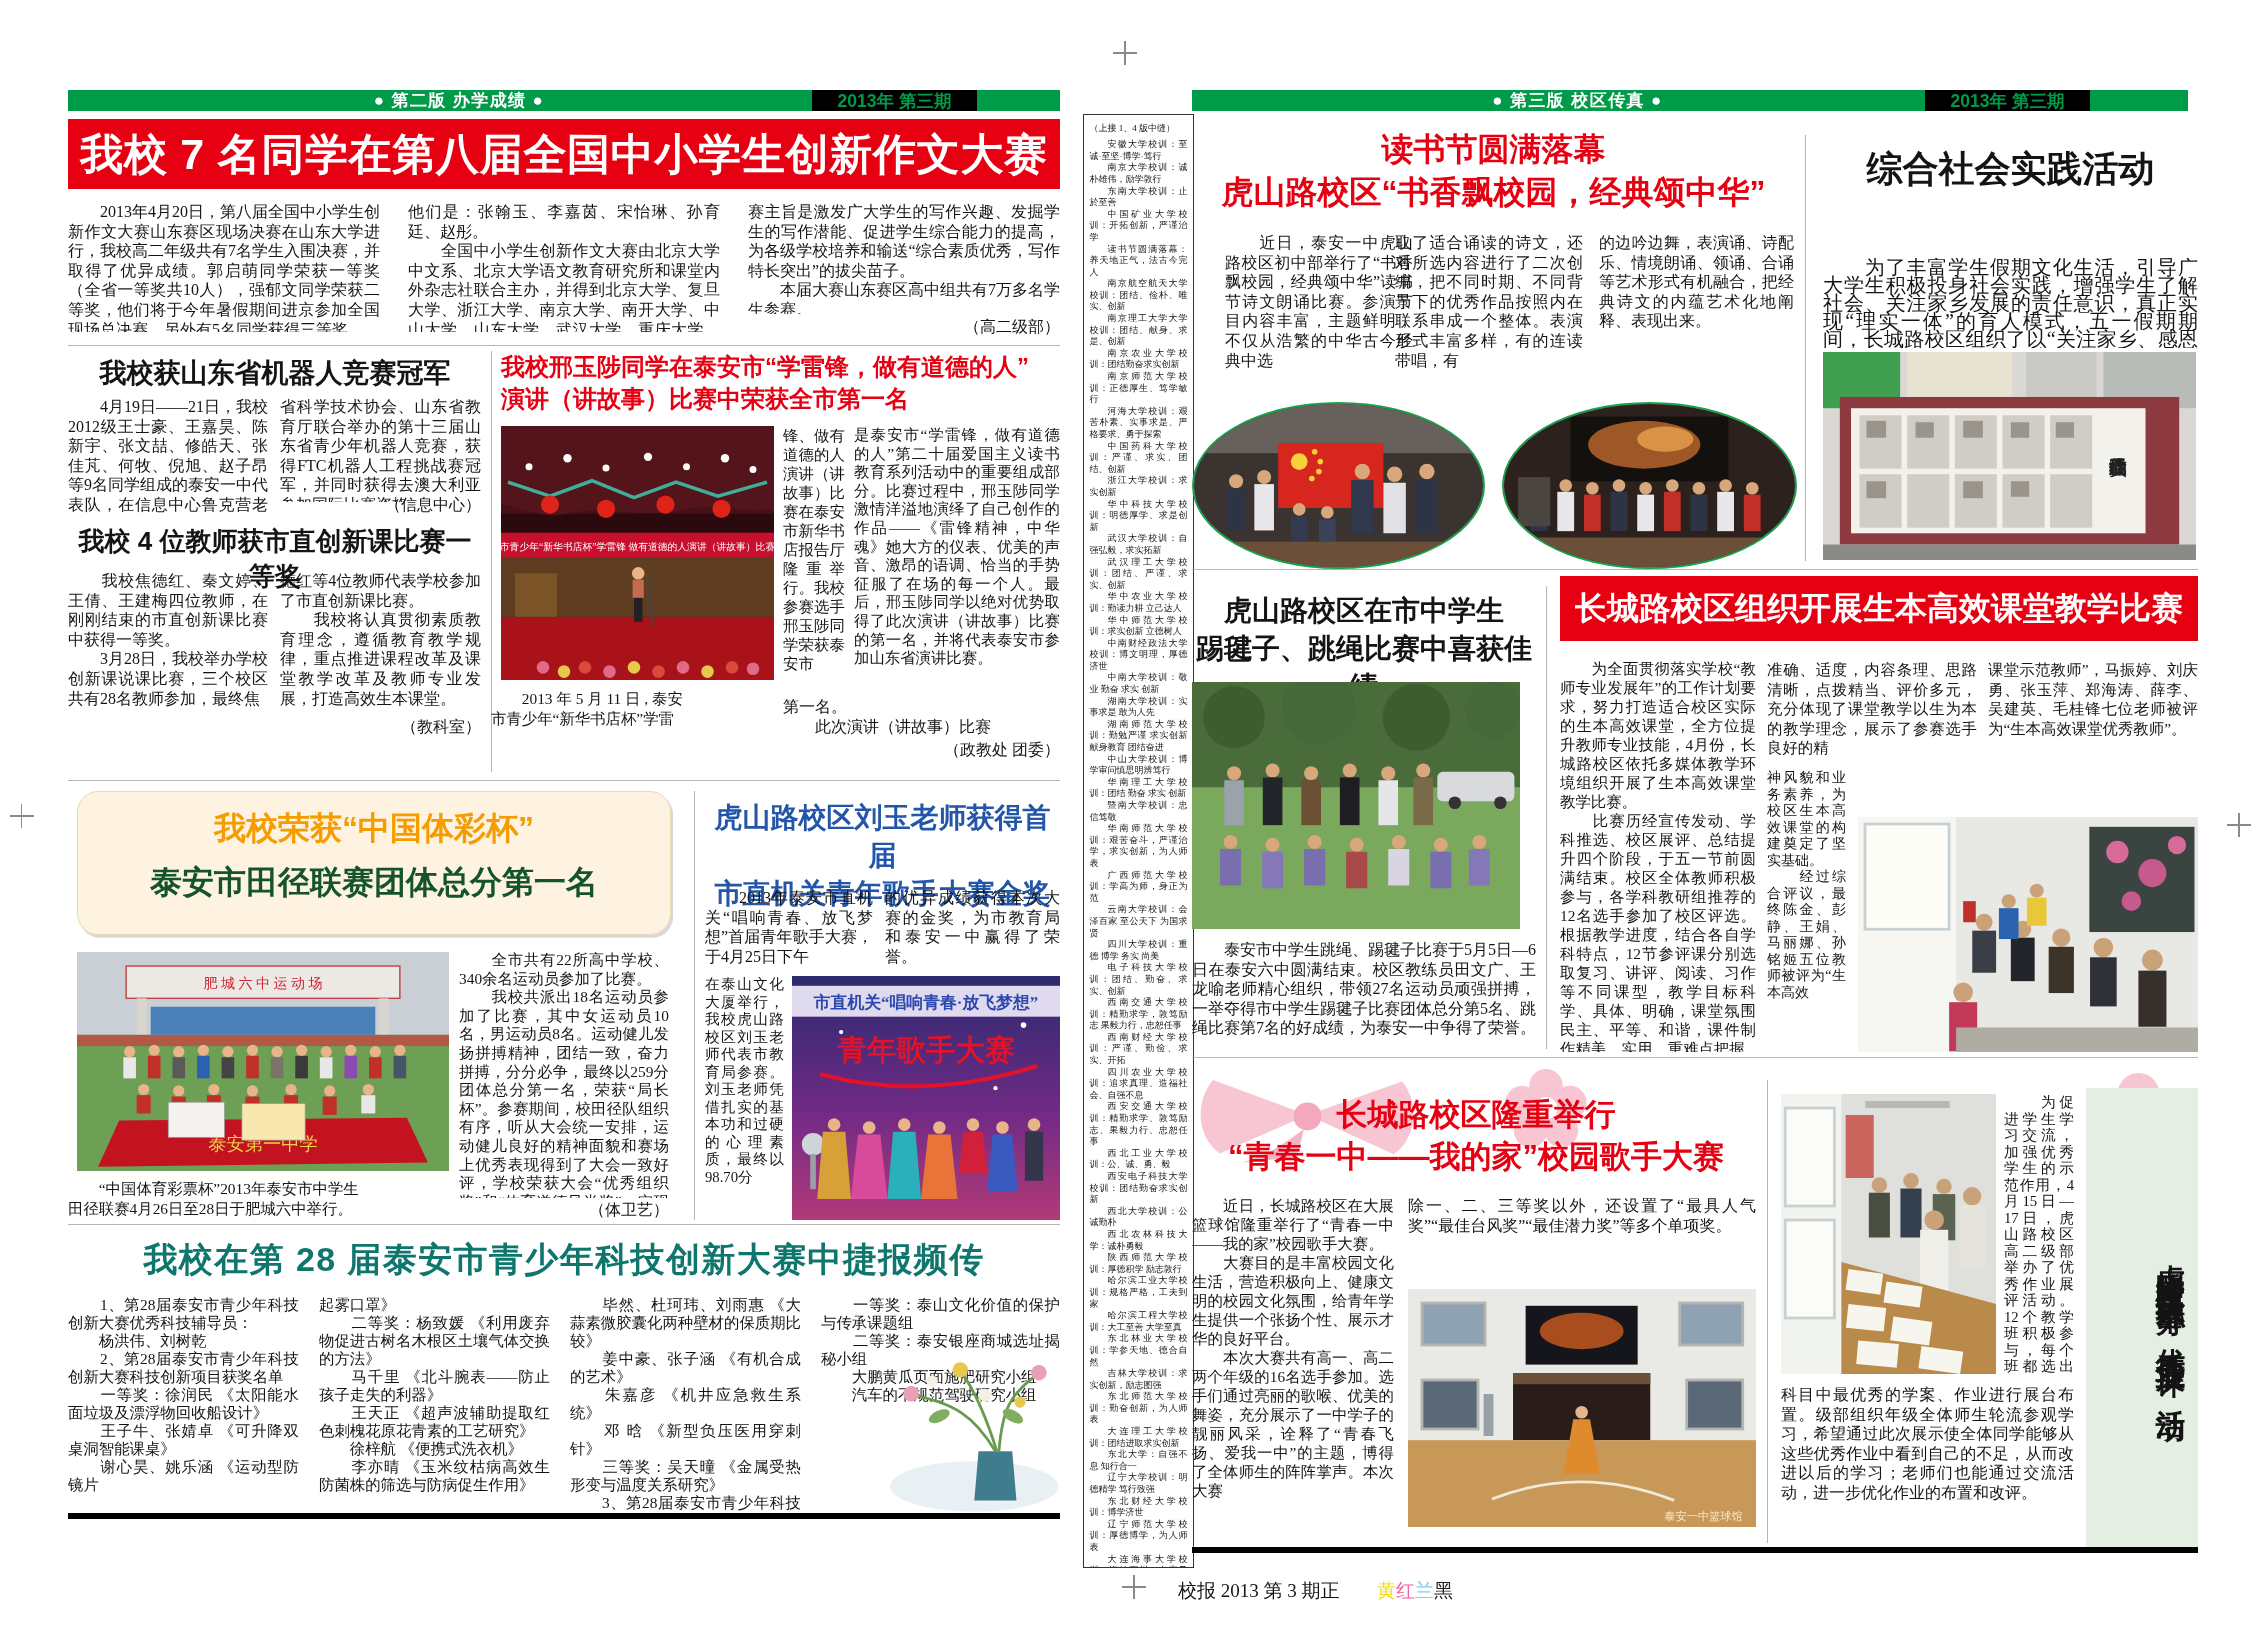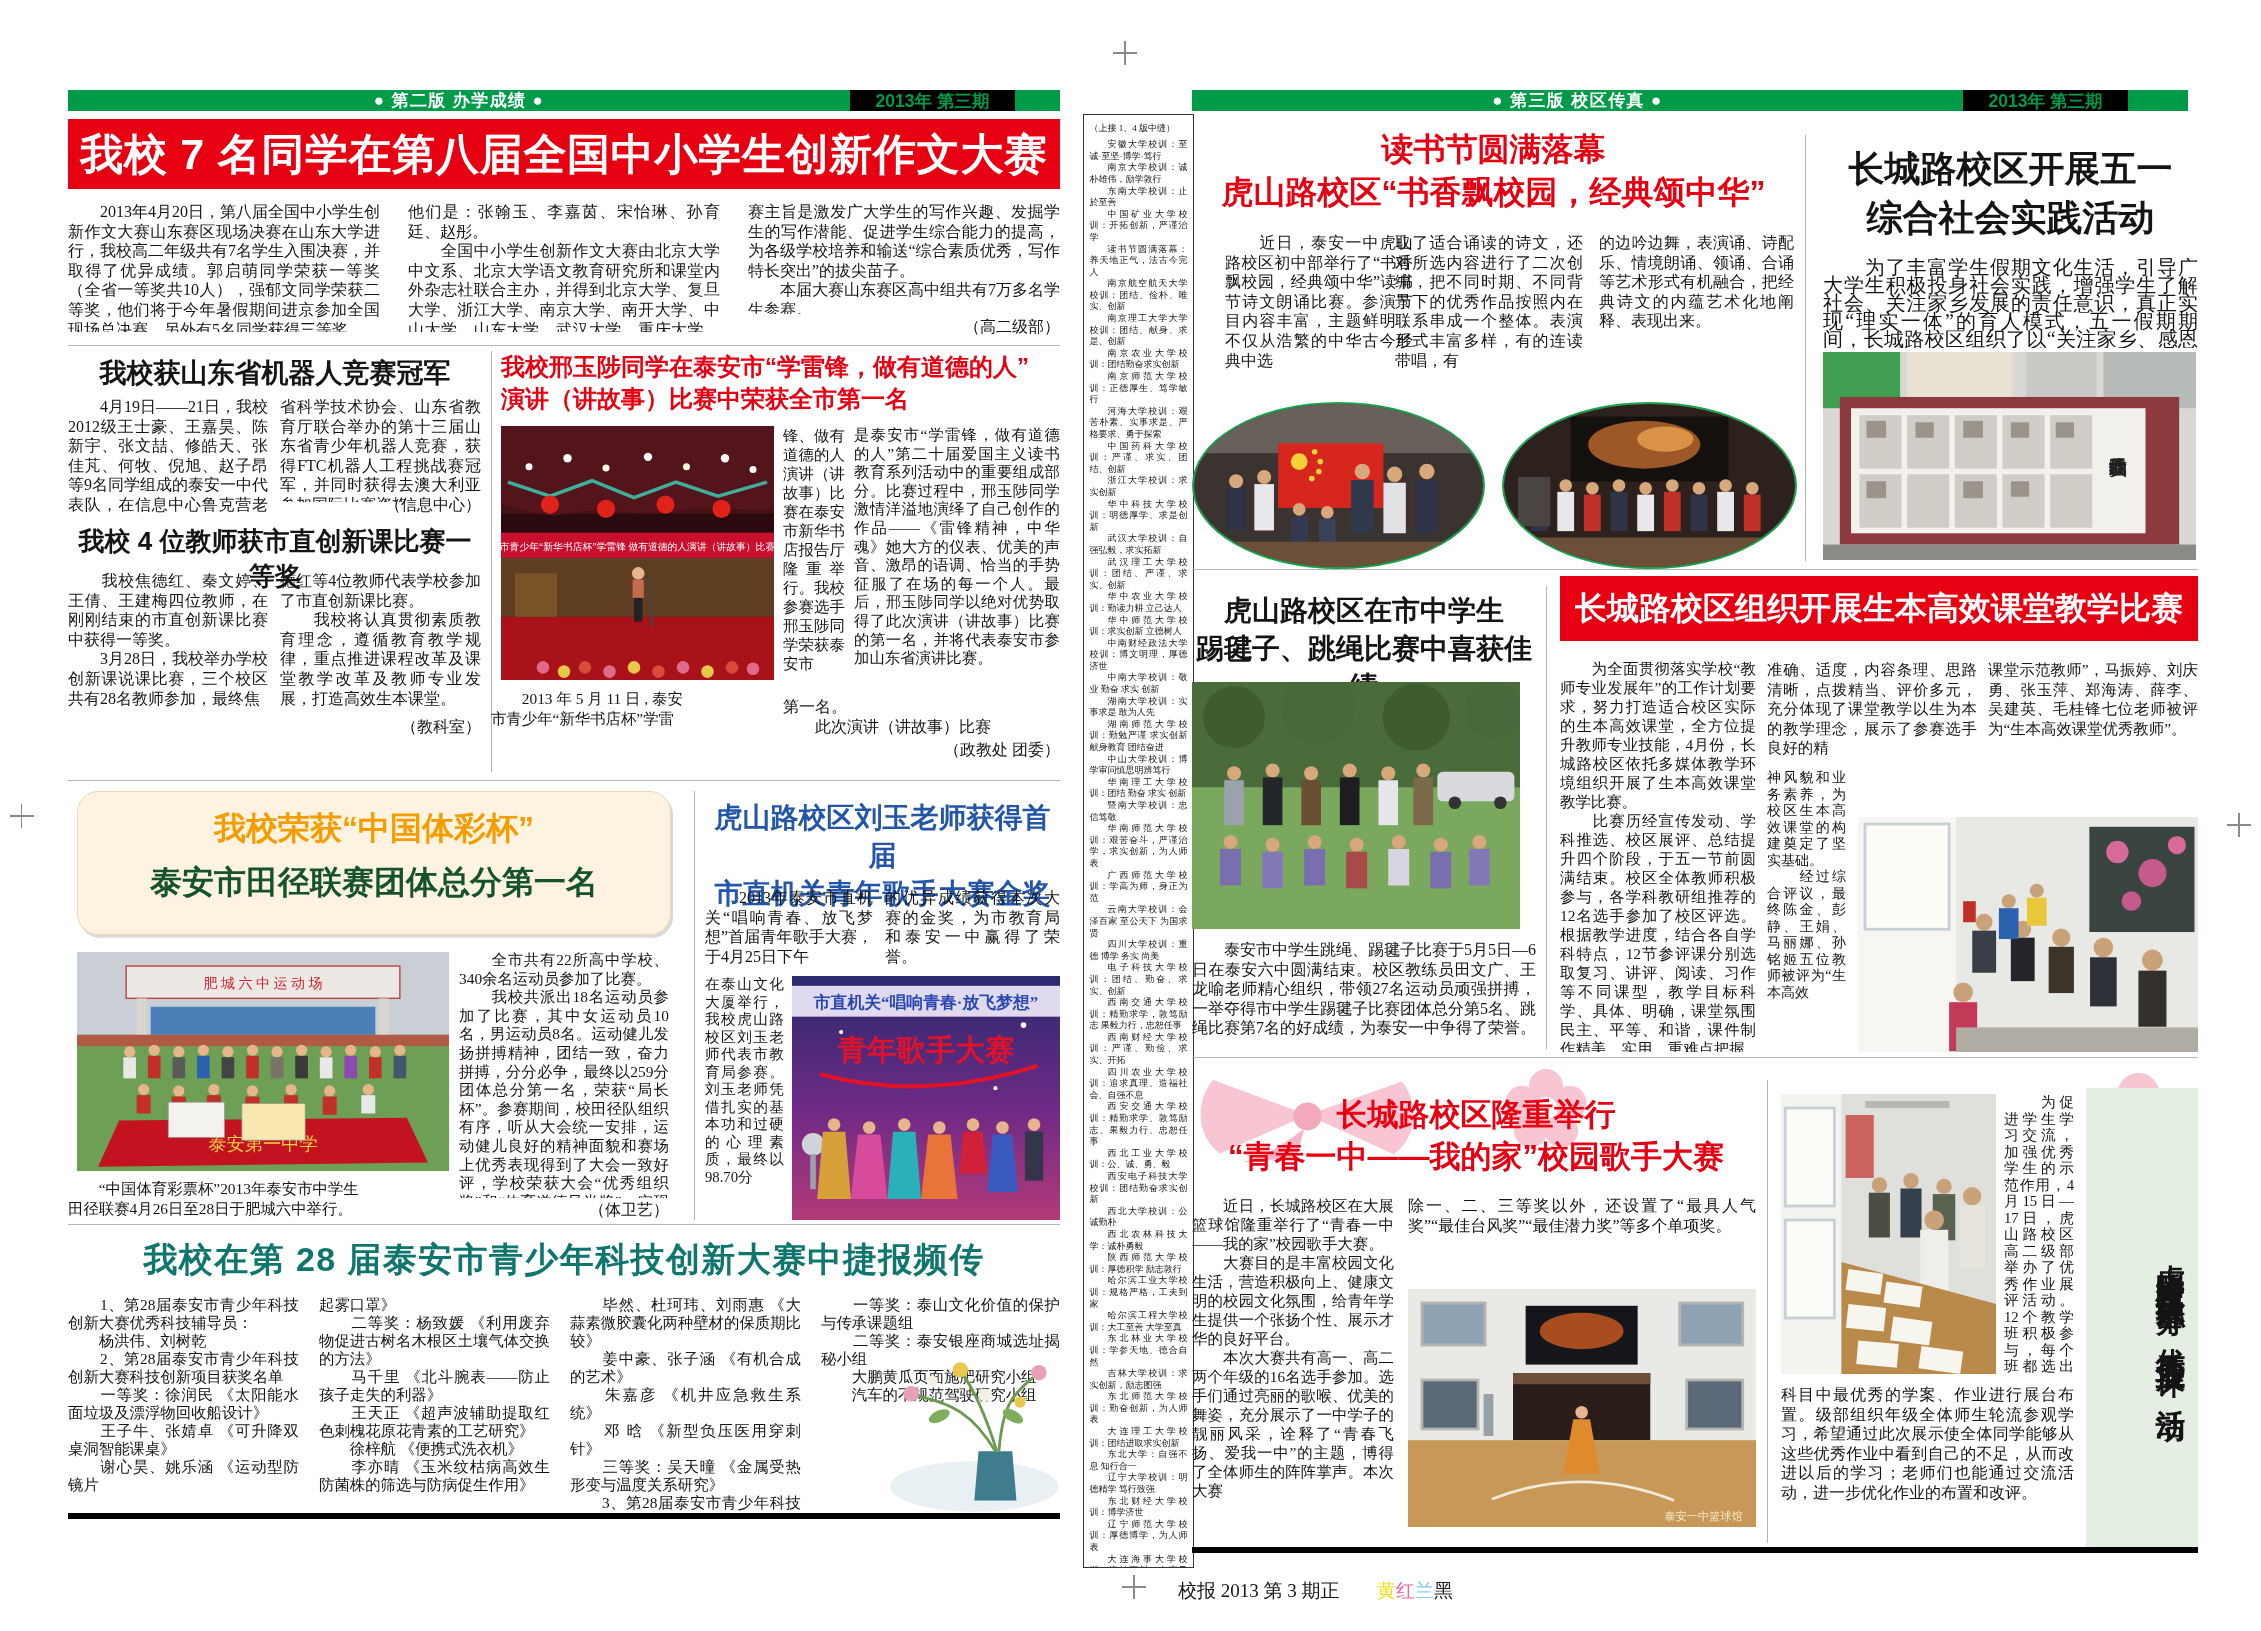--- a/index.html
+++ b/index.html
@@ -5,21 +5,21 @@
   html,body{margin:0;padding:0;background:#ffffff;}
   #canvas{position:relative;width:2261px;height:1632px;background:#fff;overflow:hidden;
           font-family:"Liberation Serif",serif;color:#141414;}
   .abs{position:absolute;}
   .hei{font-family:"Liberation Sans",sans-serif;font-weight:bold;}
   .body-text{font-size:16px;line-height:19.6px;white-space:pre-line;overflow:hidden;text-align:justify;}
   .byline{font-size:16px;text-align:right;}
   .caption{font-size:15.4px;line-height:20.3px;white-space:pre-line;}
   
   .band{display:flex;height:21px;}
-  .band .seg{background:#009b48;}
+  .band .seg{background:#009b48;padding-left:38px;}
   .band .grow{flex:1;display:flex;align-items:center;justify-content:center;}
   .band .label{color:#fff;font-size:17px;letter-spacing:1.4px;}
   .band .date{width:165px;background:#000000;display:flex;align-items:center;justify-content:center;
               color:#009b48;font-size:17.5px;}
   .vline{width:1.4px;background:#b5b5b5;}
   .hline{height:1.4px;background:#b5b5b5;}
   .thick{height:6.3px;background:#000;}
   .cross{width:24px;height:24px;}
   .cross::before{content:"";position:absolute;left:11.2px;top:0;width:1.4px;height:24px;background:#8a8a8a;}
   .cross::after{content:"";position:absolute;top:11.2px;left:0;width:24px;height:1.4px;background:#8a8a8a;}
@@ -415,21 +415,20 @@
           <rect x="342" y="129" width="24" height="52" fill="#c03028"></rect>
       </g>
       <rect x="0" y="190" width="415" height="42" fill="#6b4f39"></rect>
       <rect x="20" y="104" width="46" height="70" fill="#4a4540"></rect>
     </svg>
   </div>
 
   <div class="abs vline" style="left:1805px;top:135px;height:426px;"></div>
 
   <div class="abs hei" style="left:1823px;top:144px;width:375px;font-size:36px;line-height:49px;text-align:center;">
-    <div>长城路校区开展五一</div>
     <div>综合社会实践活动</div>
   </div>
   <div class="abs body-text" style="left:1823px;top:258px;width:375px;height:90px;font-size:20px;line-height:18px;">　　为了丰富学生假期文化生活，引导广大学生积极投身社会实践，增强学生了解社会、关注家乡发展的责任意识，真正实现“理实一体”的育人模式，五一假期期间，长城路校区组织了以“关注家乡、感恩父母”为主题的综合社会实践活动。</div>
   <div class="abs photo" style="left:1823px;top:352px;width:373px;height:208px;">
     <svg viewBox="0 0 532 296" preserveAspectRatio="none">
       <rect width="532" height="296" fill="#d9d8d4"></rect>
       <rect x="0" y="0" width="110" height="80" fill="#3f9e4f"></rect>
       <rect x="120" y="0" width="150" height="70" fill="#e8e2d2"></rect>
       <rect x="290" y="0" width="100" height="64" fill="#c9c9c5"></rect>
       <rect x="400" y="0" width="132" height="80" fill="#b8bcb8"></rect>

